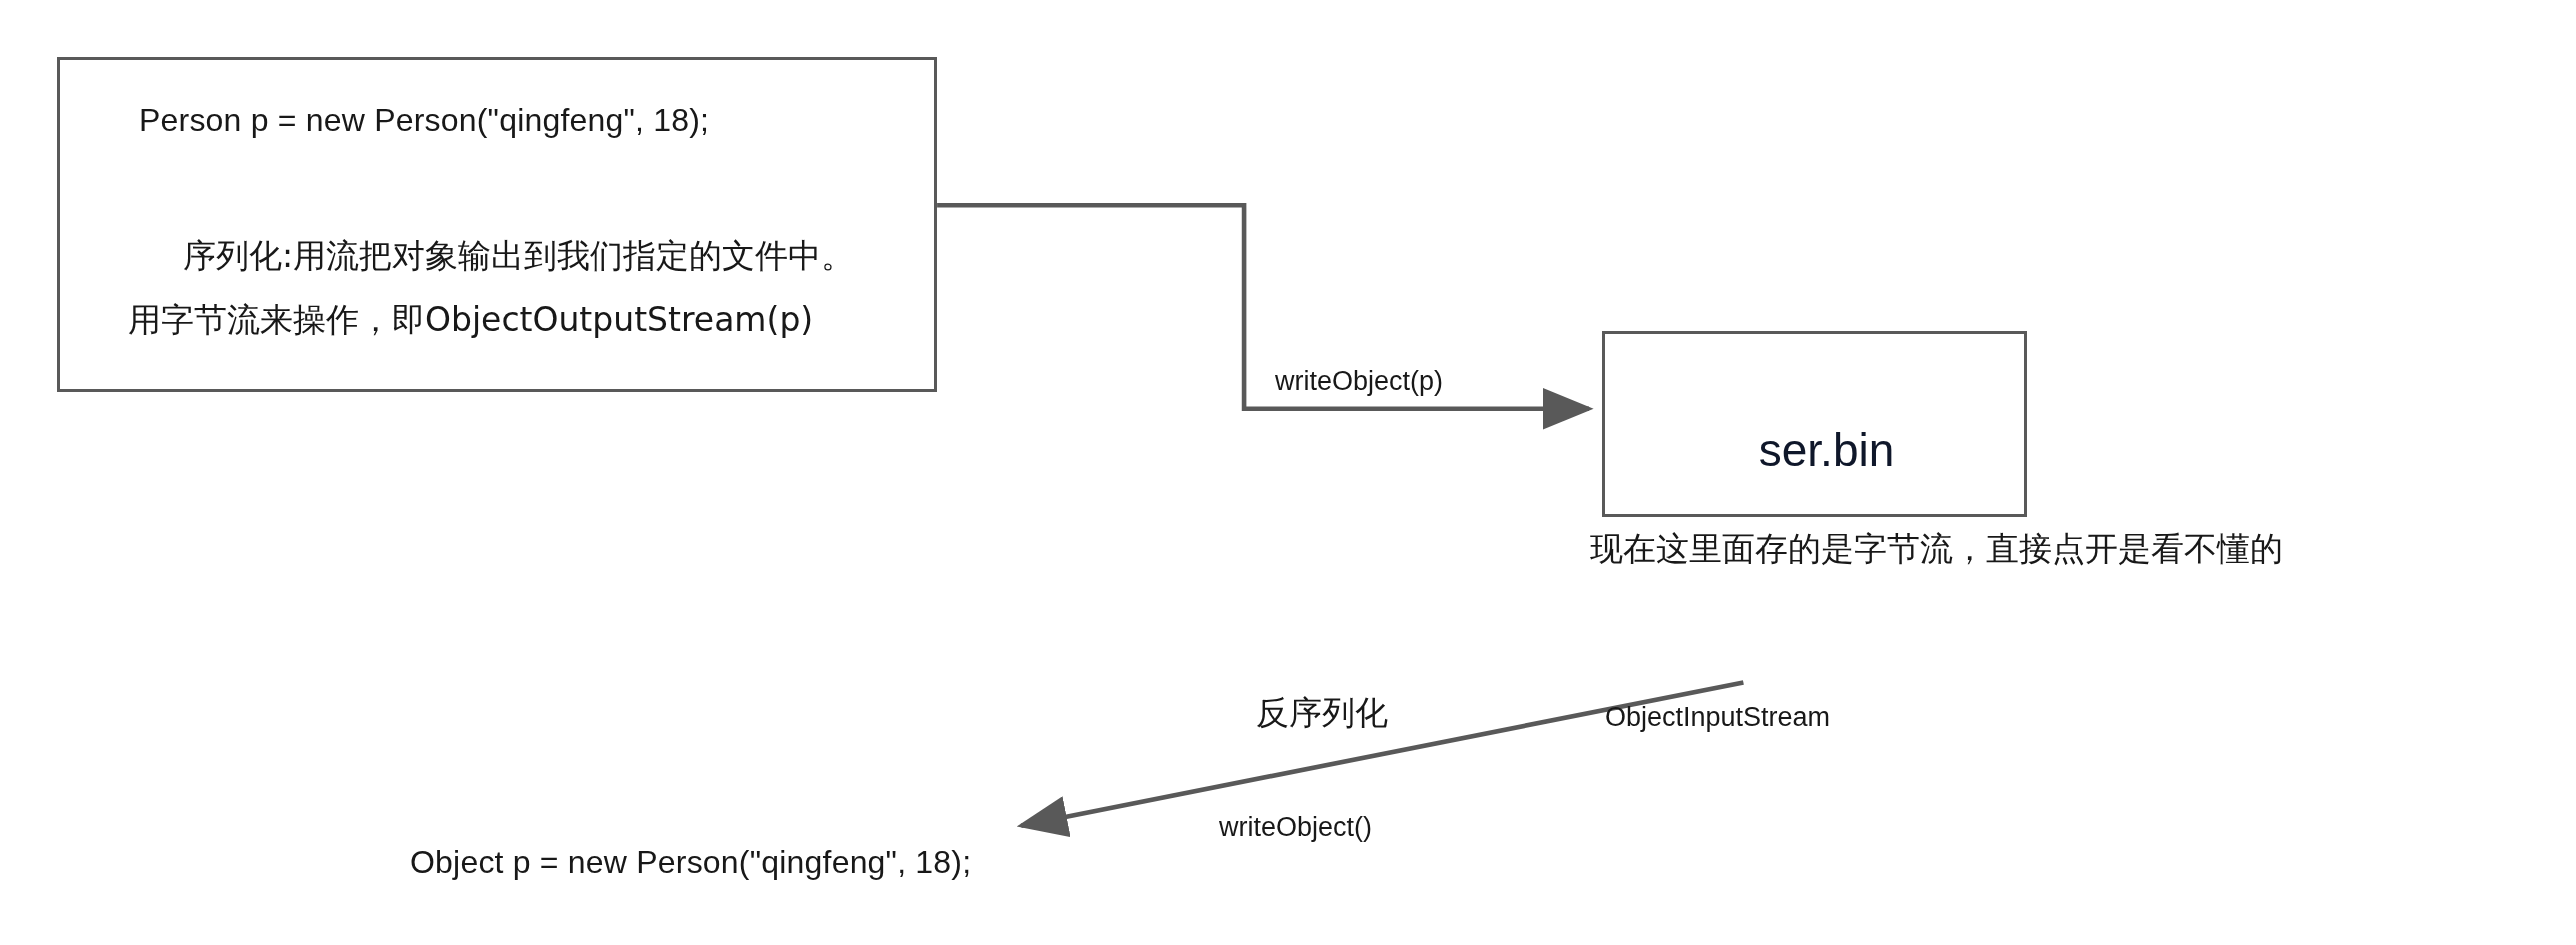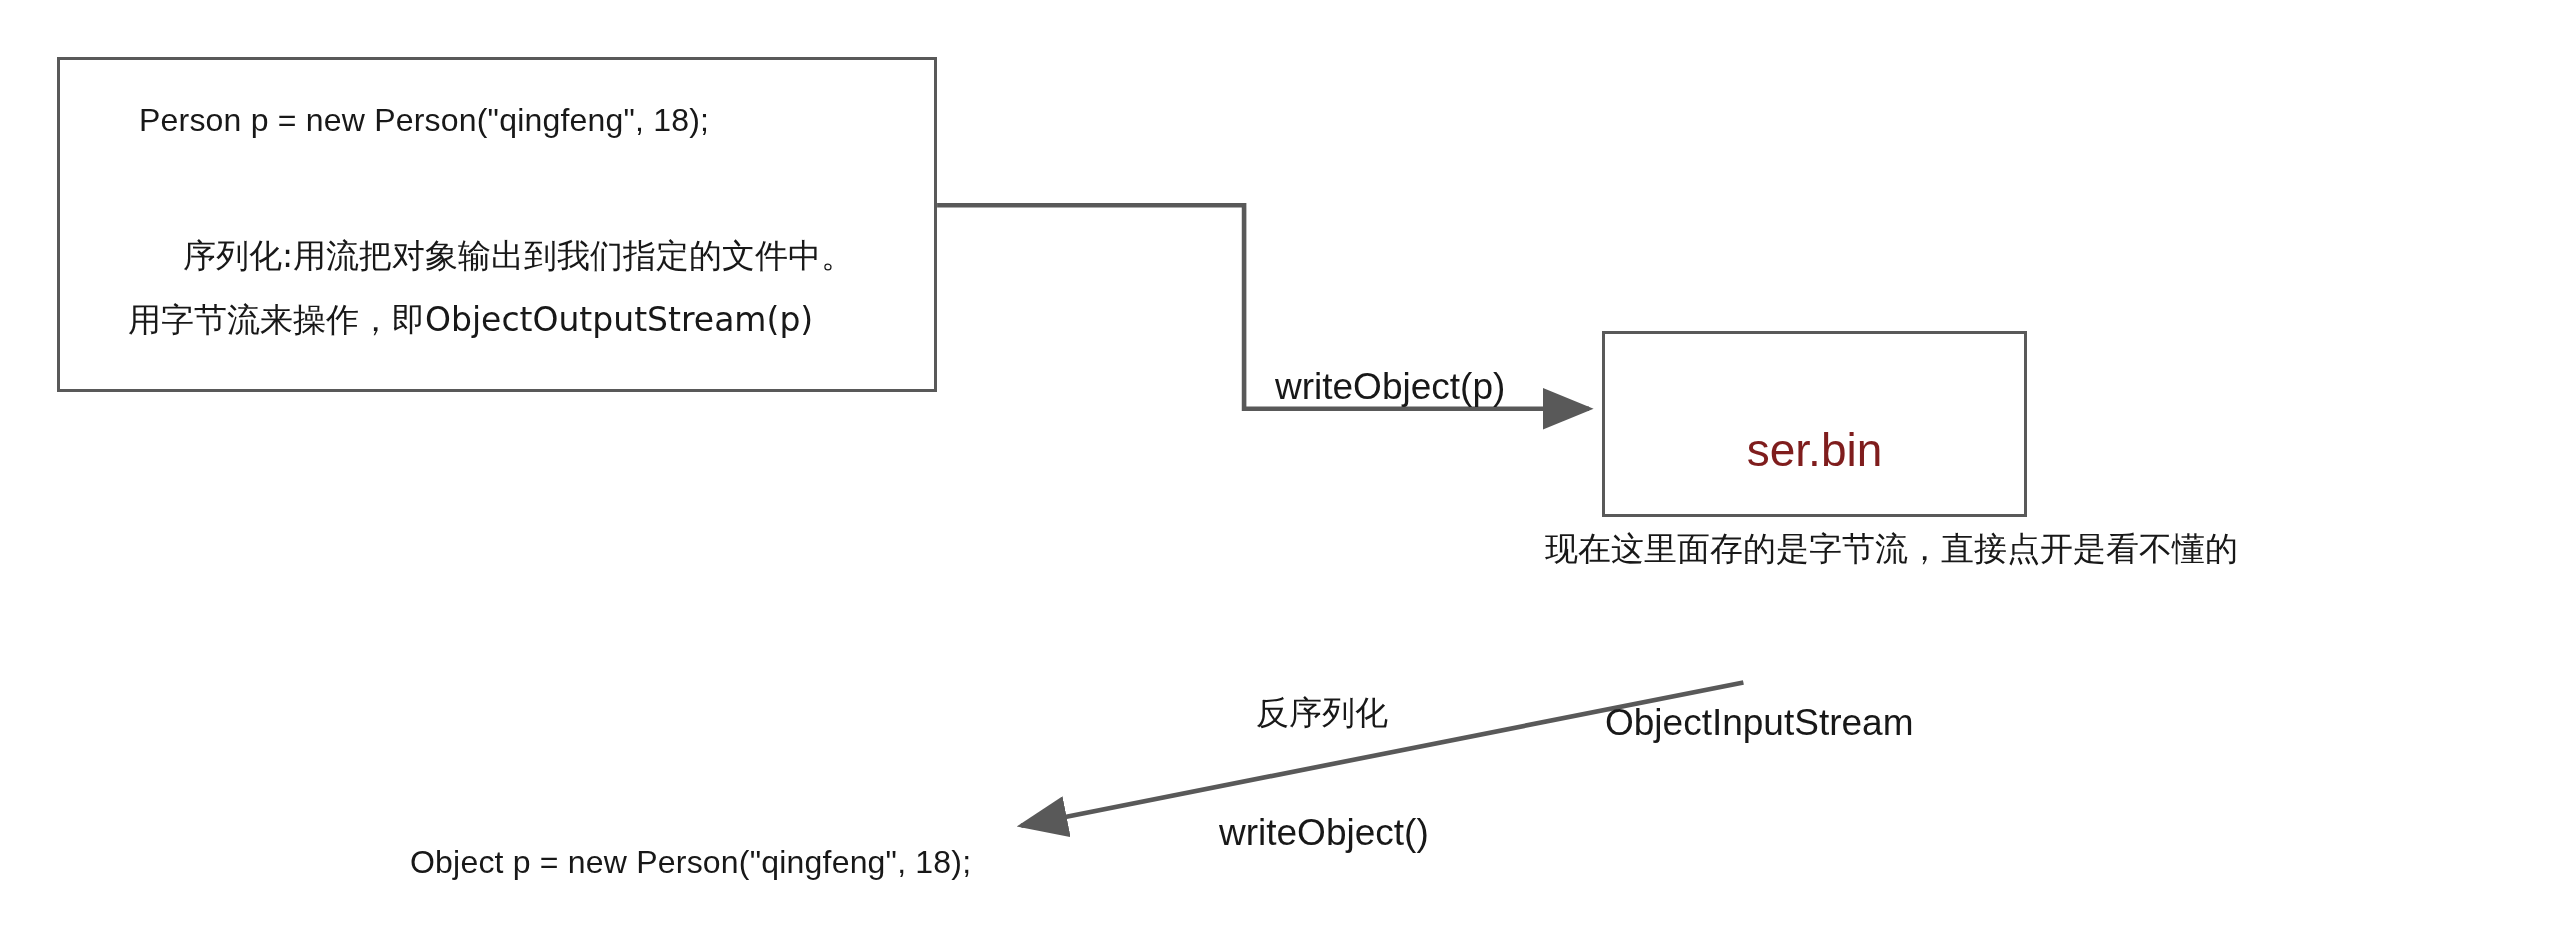--- a/index.html
+++ b/index.html
@@ -53,43 +53,44 @@
     font-size: 32px;
     letter-spacing: 0.2px;
   }
   .cjk {
     font-family: "DejaVu Sans", "Liberation Sans", sans-serif;
     font-size: 33px;
     letter-spacing: 0px;
   }
   .label {
     font-family: "Liberation Sans", "DejaVu Sans", sans-serif;
-    font-size: 37px;
+    font-size: 27px;
   }
 
   #line-person     { left: 139px; top: 104px; }
   #line-ser-1      { left: 139px; top: 239px; margin-left: 44px; }
   #line-ser-2      { left: 128px; top: 303px; }
 
   #ser-bin-label {
     position: absolute;
     left: 1602px;
     top: 331px;
     width: 425px;
     height: 237px;
     display: flex;
     align-items: center;
     justify-content: center;
     font-size: 46px;
-    color: #7f1d1d;
+    color: #0f172a;
     font-family: "Liberation Sans", "DejaVu Sans", sans-serif;
+    padding-left: 12px;
   }
 
   #write-label   { left: 1275px; top: 368px; }
-  #note-line-1   { left: 1545px; top: 532px; }
+  #note-line-1   { left: 1590px; top: 532px; }
   #note-line-2   { left: 1603px; top: 597px; }
   #deser-label   { left: 1256px; top: 696px; }
   #ois-label     { left: 1605px; top: 704px; }
   #readobj-label { left: 1219px; top: 814px; }
   #result-line   { left: 410px; top: 846px; }
 </style>
 </head>
 <body>
 
 <div id="canvas">

